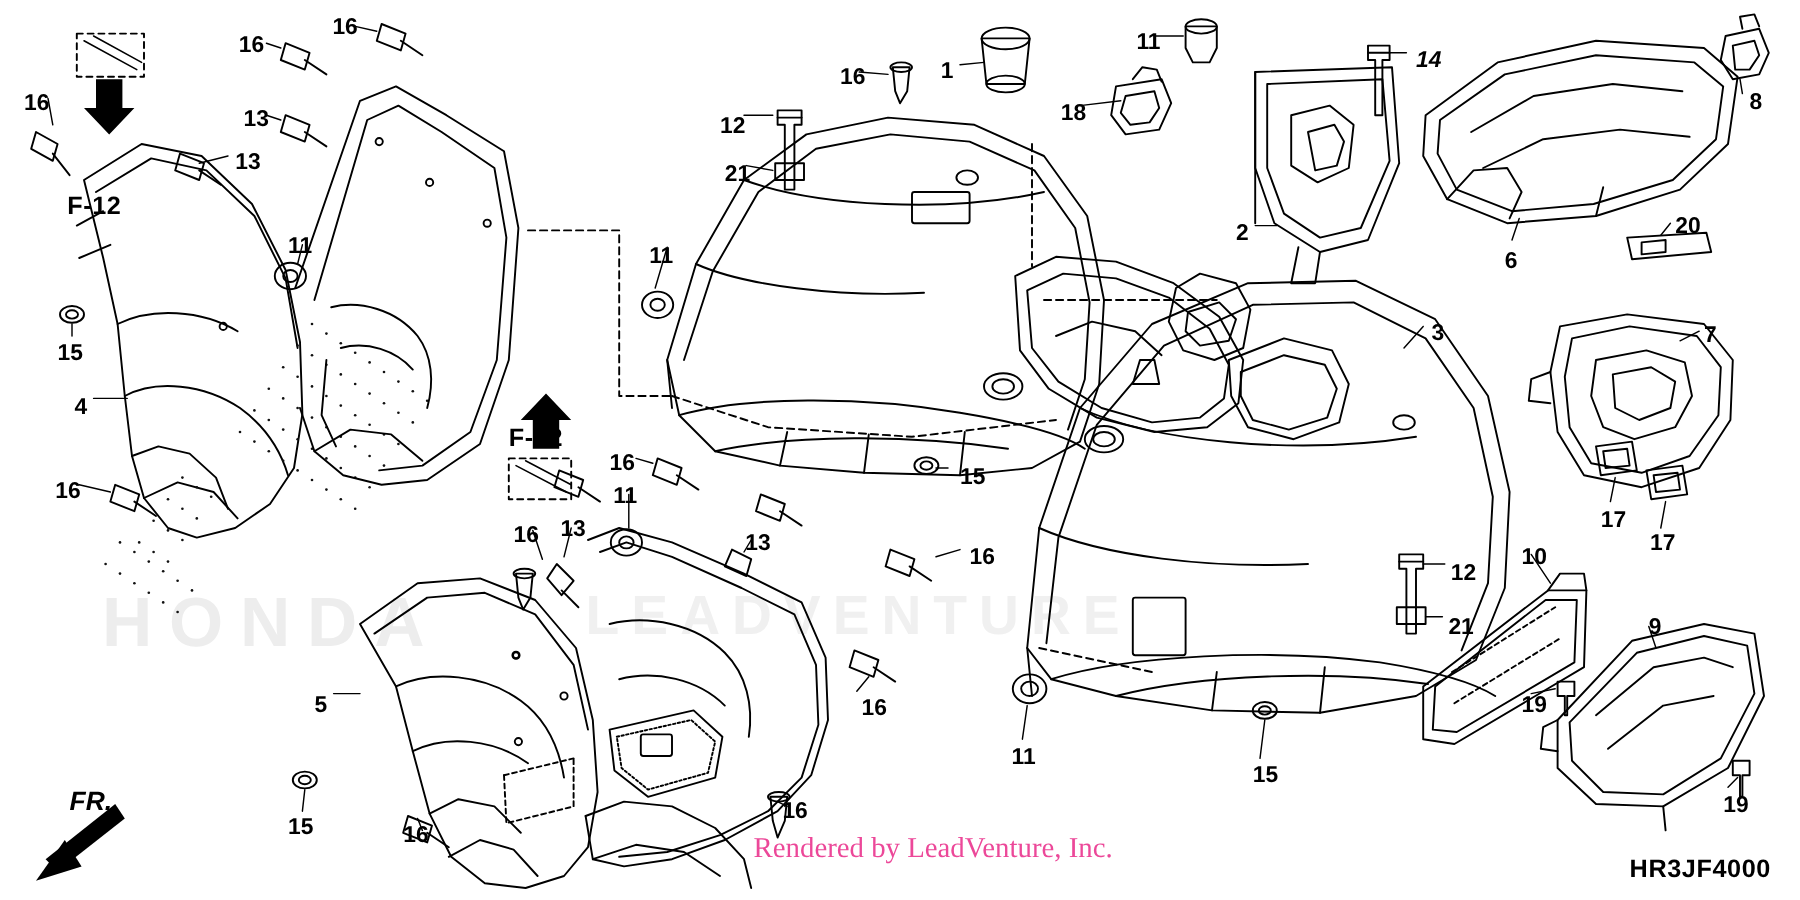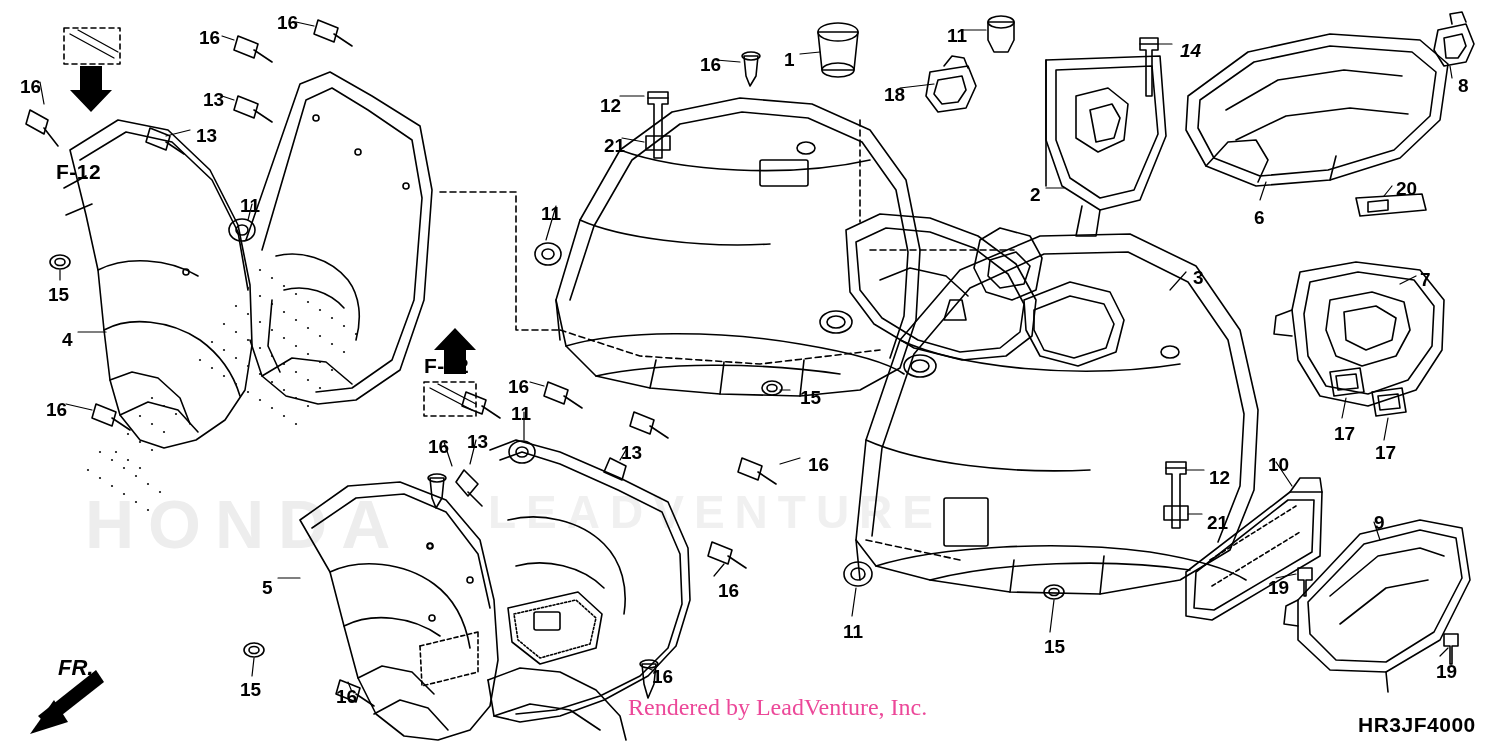--- a/index.html
+++ b/index.html
@@ -68,21 +68,21 @@
   .wm {
     position: absolute;
     font-family: "Liberation Sans", sans-serif;
     font-weight: bold;
     color: #efefef;
     white-space: nowrap;
     pointer-events: none;
     user-select: none;
   }
   .wm-honda {
-    font-size: 68px;
+    font-size: 58px;
     letter-spacing: 14px;
     color: #ededed;
   }
   .wm-lv {
     font-size: 46px;
     letter-spacing: 10px;
     color: #f0f0f0;
   }
 </style>
 </head>

